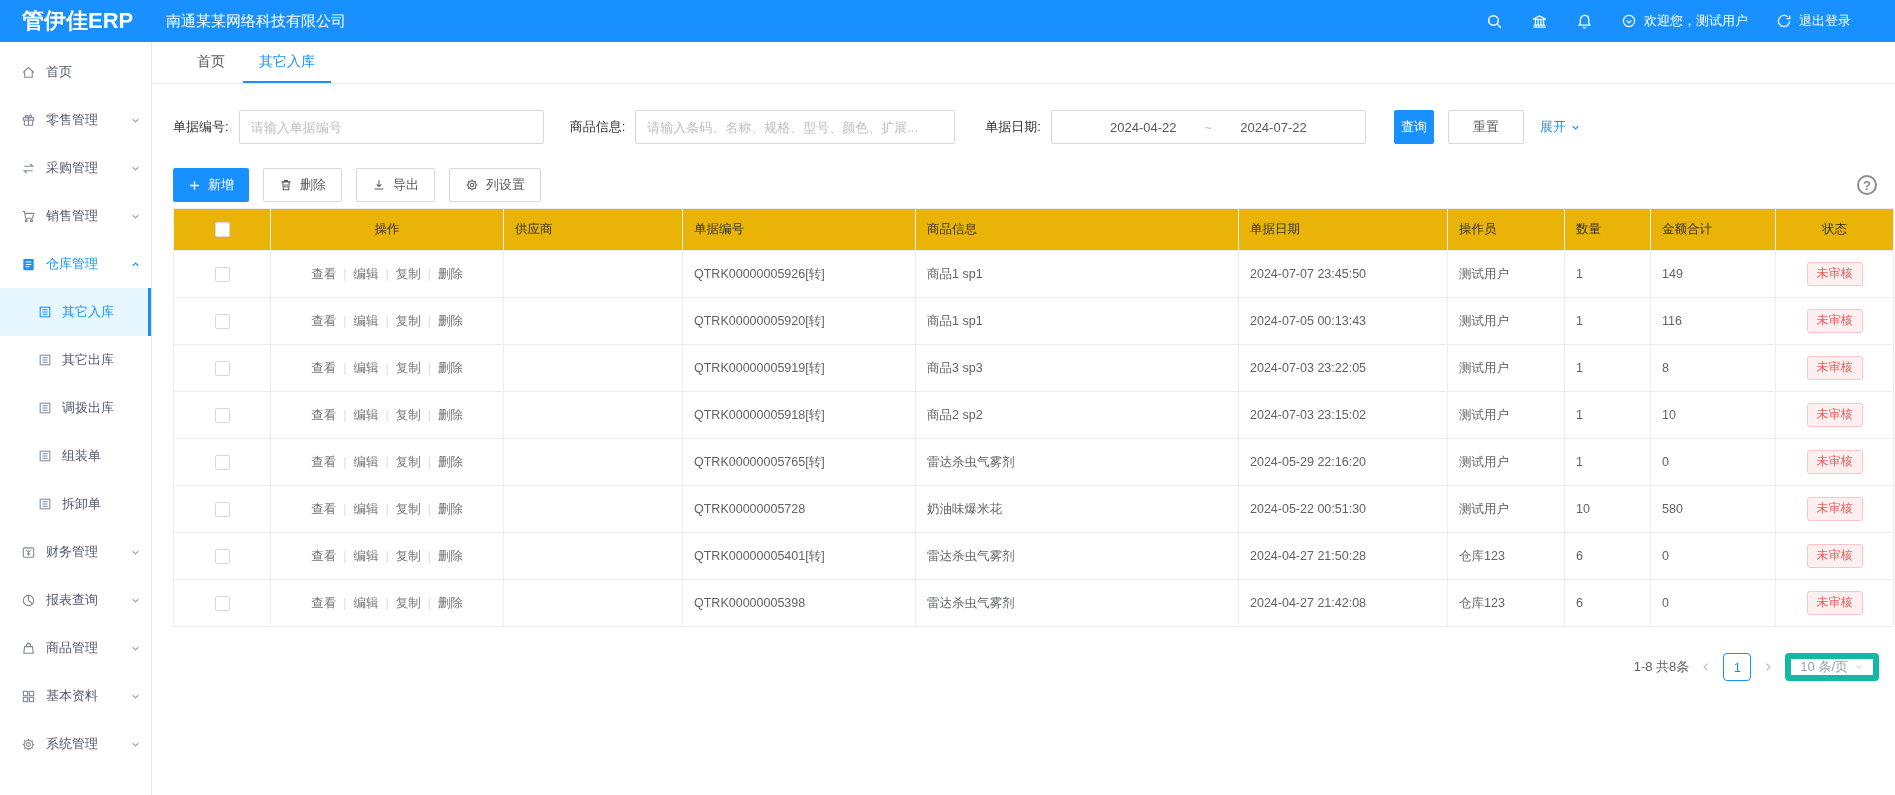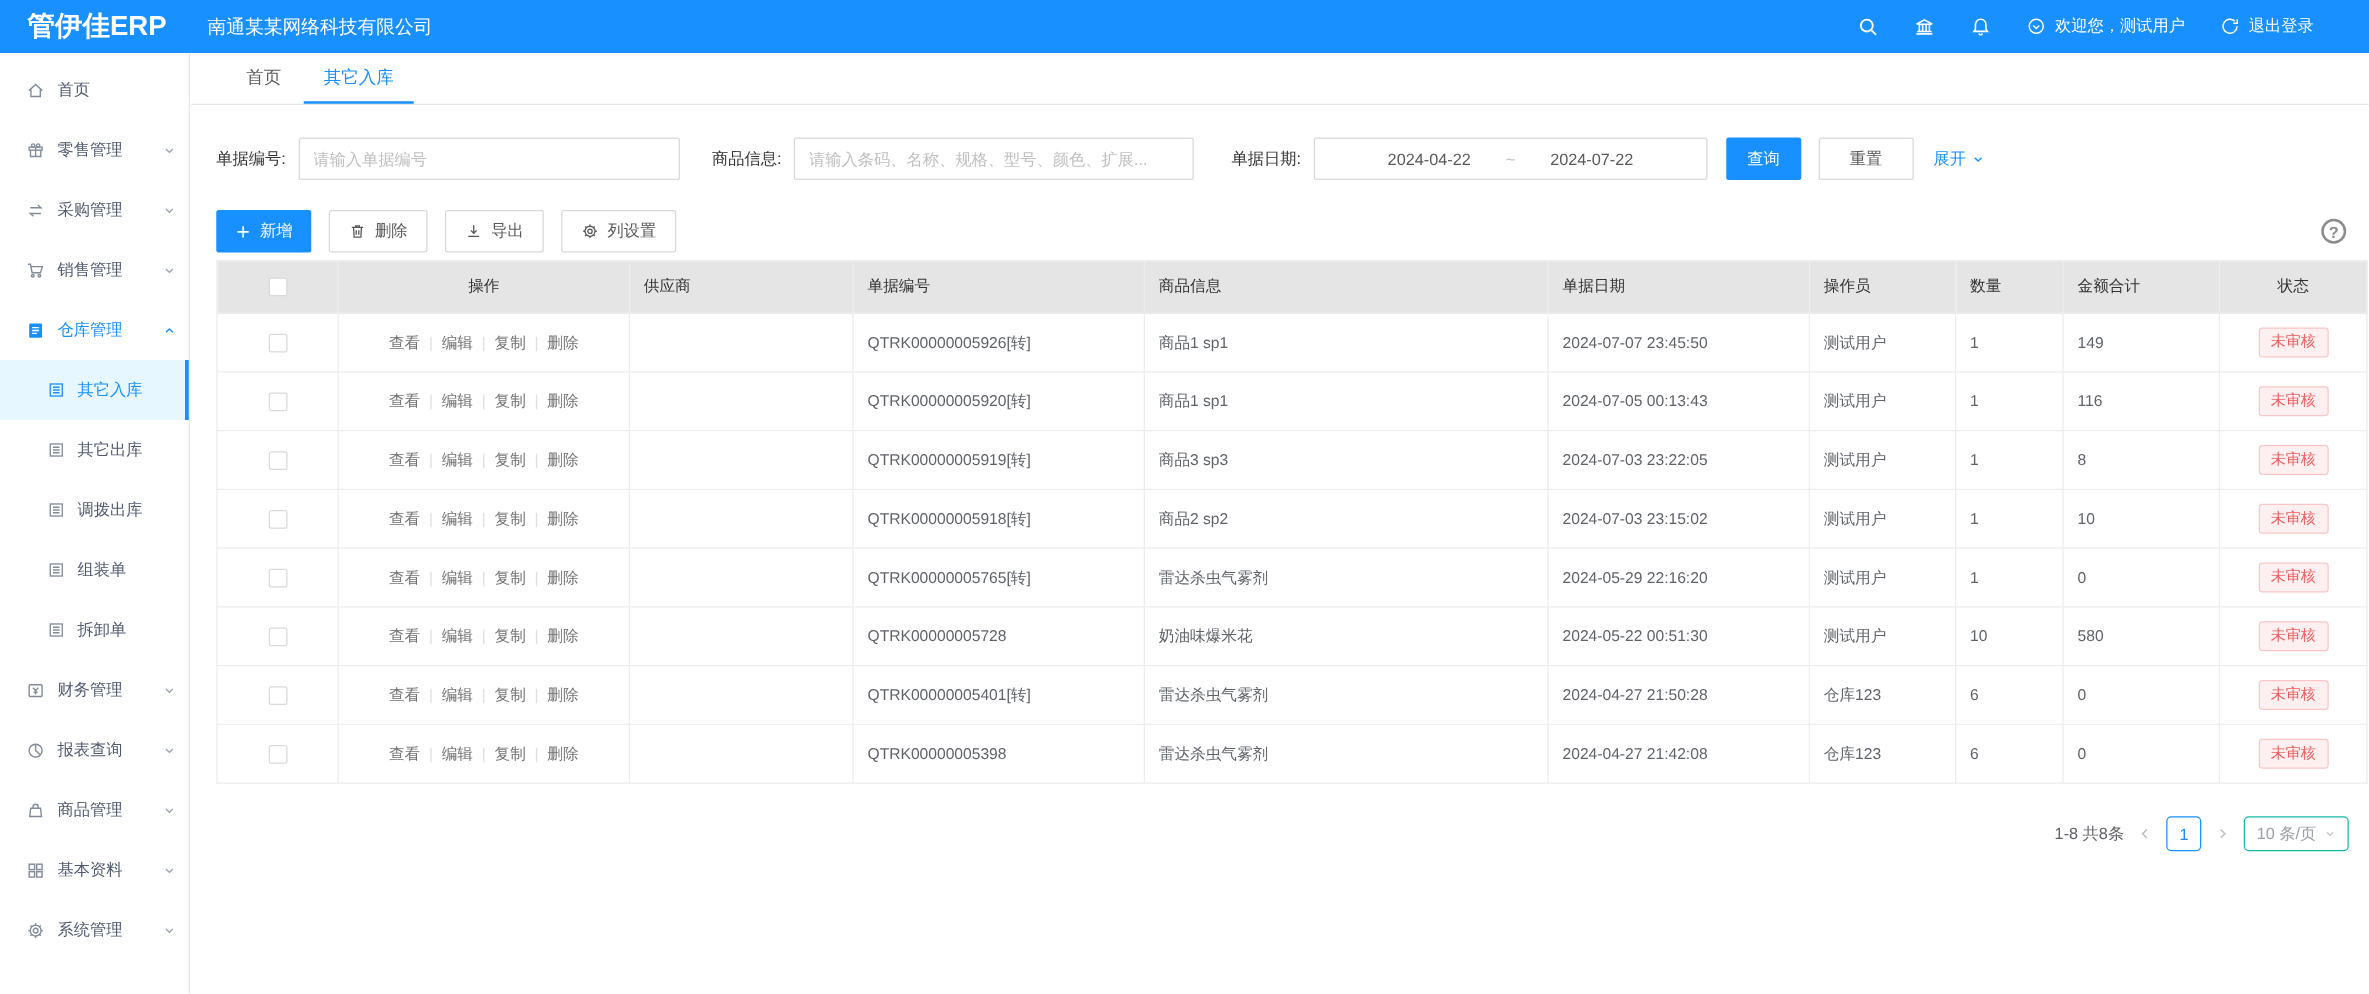--- a/index.html
+++ b/index.html
@@ -46,54 +46,54 @@
   .f-input { height:34px; border:1px solid #d9d9d9; border-radius:2px; padding:0 11px;
     font-size:13px; color:#595959; font-family:inherit; outline:none; }
   .f-input::placeholder { color:#bfbfbf; }
   .g2 { margin-left:26px; } .g3 { margin-left:30px; }
   .date-box { width:315px; height:34px; border:1px solid #d9d9d9; border-radius:2px;
     display:flex; align-items:center; justify-content:center; gap:28px; color:#595959; cursor:pointer; }
   .btn { height:34px; display:inline-flex; align-items:center; justify-content:center; gap:7px;
     border-radius:2px; font-size:13px; cursor:pointer; font-family:inherit; }
   .btn-primary { background:#1890ff; color:#fff; border:none; }
   .btn-plain { background:#fff; border:1px solid #d9d9d9; color:#595959; }
-  .search-btn { width:60px; margin-left:15px; }
+  .search-btn { width:40px; margin-left:28px; }
   .reset-btn { width:76px; margin-left:14px; }
   .expand-link { margin-left:16px; color:#1890ff; display:flex; align-items:center; gap:4px; cursor:pointer; }
 
   
   .toolbar { margin-top:24px; display:flex; align-items:center; gap:14px; }
   .toolbar .btn { padding:0 15px; }
   .help { margin-left:auto; margin-right:6px; width:20px; height:20px; border:2px solid #8c8c8c;
     border-radius:50%; color:#8c8c8c; display:flex; align-items:center; justify-content:center;
     font-size:13px; font-weight:bold; cursor:pointer; }
   .help::before { content:"?"; }
 
   
   .grid { margin-top:6px; width:100%; border-collapse:collapse; table-layout:fixed;
     font-size:12.5px; color:#5f6368; }
-  .grid th { background:#e5e5e5; height:42px; font-weight:normal; color:#333;
+  .grid th { background:#eab308; height:42px; font-weight:normal; color:#333;
     border:1px solid #ebedf0; text-align:left; padding-left:11px; }
   .grid td { height:47px; border:1px solid #ebedf0; padding-left:11px; background:#fff;
     overflow:hidden; white-space:nowrap; }
   .grid th.center,.grid td.center { text-align:center; padding-left:0; }
   .checkbox { width:15px; height:15px; border:1px solid #d9d9d9; border-radius:2px;
     background:#fff; margin:0 auto; cursor:pointer; }
   .op { color:#737373; text-decoration:none; cursor:pointer; }
   .op-sep { color:#dcdfe3; margin:0 7px; }
   .badge { display:inline-block; padding:3px 9px; border:1px solid #fbc5c5; background:#fef0f0;
     color:#f05b5b; border-radius:3px; font-size:12px; line-height:1.3; }
 
   
   .pagination { margin-top:26px; display:flex; justify-content:flex-end; align-items:center;
     gap:11px; font-size:13px; color:#606266; padding-right:4px; }
   .pg-arrow { color:#b8bcc4; display:flex; cursor:pointer; }
   .pg-page { width:28px; height:28px; border:1px solid #1890ff; color:#1890ff; border-radius:4px;
     display:flex; align-items:center; justify-content:center; background:#fff; cursor:pointer; }
-  .pg-size { height:28px; border:1px solid #14b8a6; border-radius:4px; color:#9aa0a6;
+  .pg-size { height:28px; border:6px solid #14b8a6; border-radius:4px; color:#9aa0a6;
     display:flex; align-items:center; gap:6px; padding:0 9px; background:#fff; cursor:pointer; white-space:nowrap;text-align:center; }
 </style>
 </head>
 <body>
 
 <div class="header">
   <div class="brand">管伊佳ERP</div>
   <div class="company">南通某某网络科技有限公司</div>
   <div class="header-right">
     <span class="hicon">

